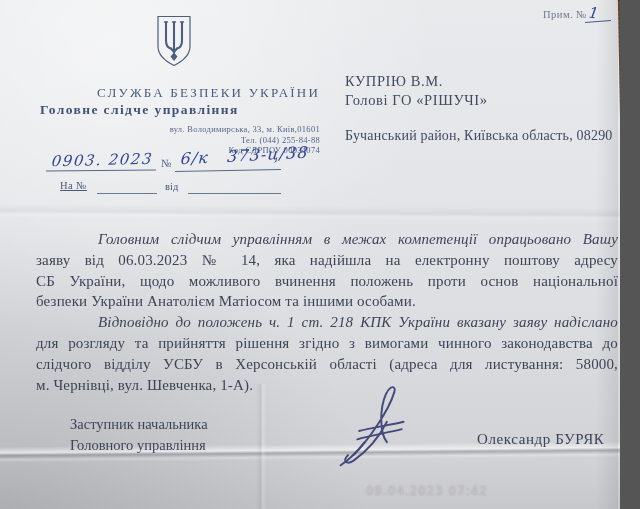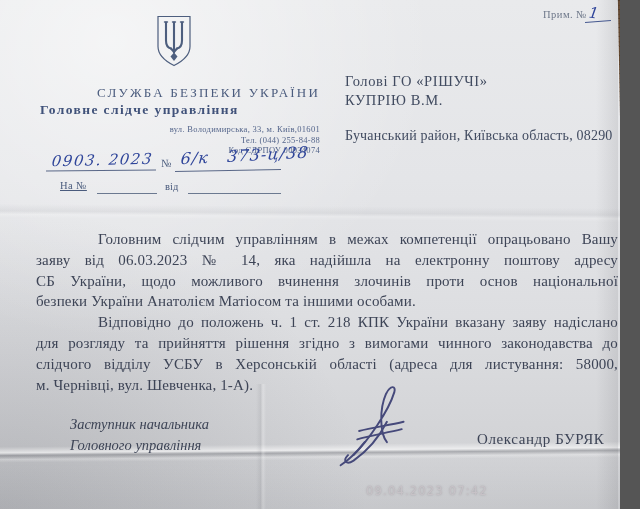--- a/index.html
+++ b/index.html
@@ -48,23 +48,23 @@
   .prim{left:543px;top:9px;font-size:10.5px;color:#6d7789;letter-spacing:0.5px;}
   .prim-one{left:589px;top:4px;font-size:15px;transform:rotate(8deg);}
   .prim-line{left:585px;top:21px;width:26px;border-bottom:1.2px solid #45588f;transform:rotate(-4deg);}
   
   .rcp-names{left:345px;top:72px;width:280px;font-size:14.5px;line-height:18.5px;color:#414b60;letter-spacing:0.6px;}
   .rcp-addr{left:345px;top:128px;width:285px;font-size:14px;line-height:16.5px;color:#414b60;letter-spacing:0.2px;}
   
   .body-text{left:36px;top:229px;width:582px;font-size:15px;line-height:20.8px;color:#3d4456;letter-spacing:0.15px;}
   .bline{text-align:justify;text-align-last:justify;white-space:nowrap;}
   .bline.last{text-align-last:left;font-family:Liberation Serif, serif;}
-  .bline.indent{text-indent:62px;}
+  .bline.indent{text-indent:62px;font-style:italic;}
   
-  .pos-lines{left:70px;top:414px;width:220px;font-size:14.5px;line-height:20.5px;color:#3d4456;font-style:italic;}
+  .pos-lines{left:70px;top:414px;width:220px;font-size:14.5px;line-height:20.5px;color:#3d4456;}
   .signer{left:477px;top:431px;font-size:15px;color:#3d4456;letter-spacing:0.6px;}
   .sig-svg{left:332px;top:381px;width:95px;height:88px;}
   
   .timestamp{left:366px;top:484px;font-family:"DejaVu Sans",sans-serif;font-size:11.5px;letter-spacing:1.2px;
     color:#c7c2c7;text-shadow:0 0 2px rgba(130,126,132,0.6);}
 </style>
 </head>
 <body>
 
 <div id="photo">
@@ -105,32 +105,32 @@
   <span class="abs ref-no-sign">№</span>
   <span class="abs ref-num hand">6/к   373-ц/38</span>
   <span class="abs ref-num-line"></span>
 
   <span class="abs na-label">На №</span>
   <span class="abs na-line1"></span>
   <span class="abs vid-label">від</span>
   <span class="abs na-line2"></span>
 
   <div class="abs rcp-names">
+    <div>КУПРІЮ В.М.</div>
     <div>Голові ГО «РІШУЧІ»</div>
-    <div>КУПРІЮ В.М.</div>
   </div>
   <div class="abs rcp-addr">
     <div>Бучанський район, Київська область, 08290</div>
   </div>
 
   <div class="abs body-text">
     <div>
       <div class="bline indent">Головним слідчим управлінням в межах компетенції опрацьовано Вашу</div>
       <div class="bline">заяву від 06.03.2023 № 14, яка надійшла на електронну поштову адресу</div>
-      <div class="bline">СБ України, щодо можливого вчинення злочинів проти основ національної</div>
+      <div class="bline">СБ України, щодо можливого вчинення положень проти основ національної</div>
       <div class="bline last">безпеки України Анатолієм Матіосом та іншими особами.</div>
     </div>
     <div>
       <div class="bline indent">Відповідно до положень ч. 1 ст. 218 КПК України вказану заяву надіслано</div>
       <div class="bline">для розгляду та прийняття рішення згідно з вимогами чинного законодавства до</div>
       <div class="bline">слідчого відділу УСБУ в Херсонській області (адреса для листування: 58000,</div>
       <div class="bline last">м. Чернівці, вул. Шевченка, 1-А).</div>
     </div>
   </div>
 

